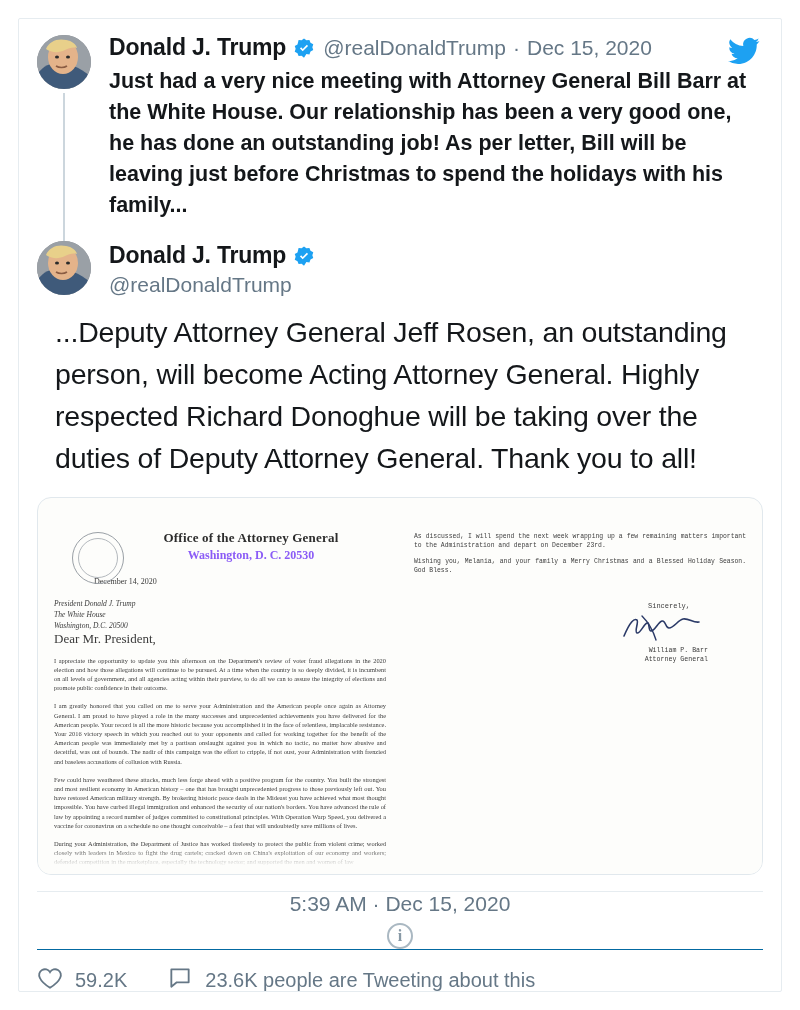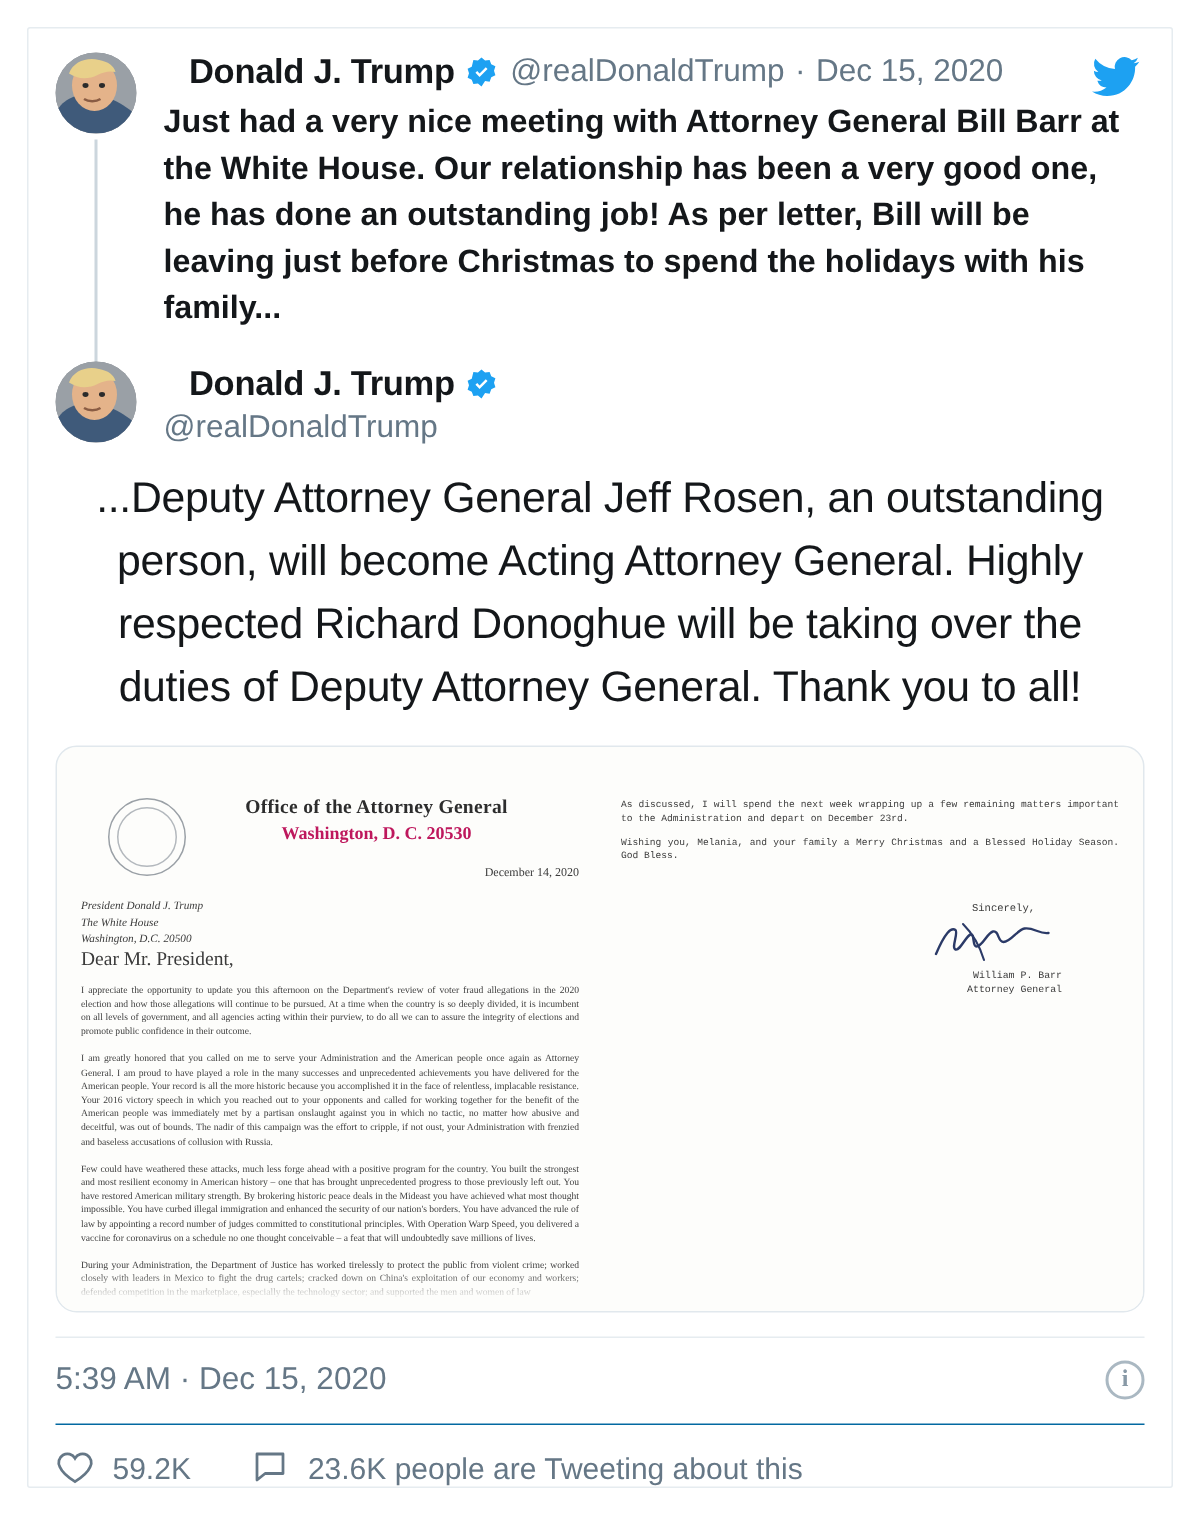--- a/index.html
+++ b/index.html
@@ -42,21 +42,20 @@
     left: 26px; top: 58px;
     width: 2px; height: 168px;
     background: #ccd6dd;
   }
 
   .name-line {
     display: flex; align-items: center;
     flex-wrap: wrap;
     gap: 0;
     line-height: 1.1;
-    margin-left: 17px;
   }
   .disp-name {
     font-size: 23px; font-weight: bold; color: #14171a;
     letter-spacing: -0.2px;
   }
   .verified {
     margin-left: 7px; margin-right: 8px;
     display: inline-flex; align-items: center;
   }
   .handle {
@@ -80,21 +79,20 @@
   .main-tweet { padding: 20px 18px 0 18px; }
   .main-head { display: flex; align-items: flex-start; }
   .main-names { padding-top: 2px; }
   .main-names .l2 {
     font-size: 21px; color: #657786; margin-top: 4px;
   }
   .main-text {
     font-size: 28.5px; line-height: 42px; color: #14171a;
     padding: 14px 18px 0 18px;
     letter-spacing: -0.2px;
-    text-align: center;
   }
 
   
   .letter-wrap {
     margin: 18px 18px 0 18px;
     border: 1px solid #e1e8ed;
     border-radius: 14px;
     overflow: hidden;
     height: 378px;
     background: #fdfdfb;
@@ -121,23 +119,23 @@
   }
   .letterhead {
     text-align: center; margin-left: 62px; padding-top: 18px;
   }
   .lh1 {
     font-family: "Liberation Serif", serif;
     font-size: 13px; color: #2d2d2d; font-weight: bold;
     letter-spacing: 0.2px;
   }
   .lh2 {
-    font-size: 12px; color: #be185d; font-weight: bold; margin-top: 2px;
-  }
-  .ldate { font-size: 8px; text-align: right; margin-top: 14px; margin-left: 40px; }
+    font-size: 12px; color: #8b5cf6; font-weight: bold; margin-top: 2px;
+  }
+  .ldate { font-size: 8px; text-align: left; margin-top: 14px; margin-left: 40px; }
   .laddr { font-size: 7.5px; line-height: 11px; margin-top: 12px; font-style: italic; }
   .lsalut { font-size: 13px; }
   .lpara {
     font-size: 6.4px; line-height: 9.2px; margin-top: 9px;
     text-align: justify; color: #3d3d3d;
   }
   .rpara {
     font-size: 6.4px; line-height: 9.6px; margin-top: 6px;
     text-align: justify; color: #3d3d3d;
   }
@@ -148,21 +146,21 @@
   .fade-bottom {
     position: absolute; left: 0; right: 0; bottom: 0; height: 26px;
     background: linear-gradient(to bottom, rgba(253,253,251,0), #fdfdfb 70%);
   }
 
   
   .ts-row {
     margin: 16px 18px 0 18px;
     border-top: 1px solid #e6ecf0;
     height: 58px;
-    display: flex; align-items: center; justify-content: space-between;
+    display: flex; align-items: center; justify-content: space-between; flex-direction: column;
   }
   .ts-text { font-size: 21px; color: #657786; }
   .info-circle {
     width: 26px; height: 26px; border-radius: 50%;
     border: 2px solid #aab8c2; color: #8899a6;
     display: flex; align-items: center; justify-content: center;
     font-size: 16px; font-weight: bold; font-family: "Liberation Serif", serif;
   }
 
   

